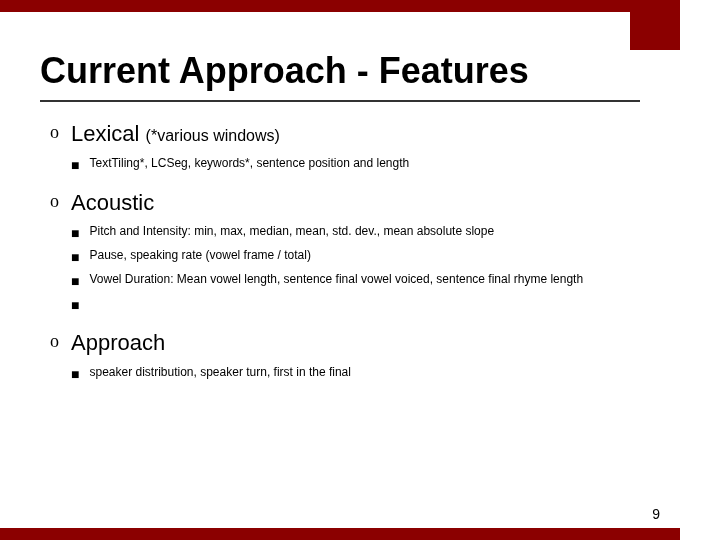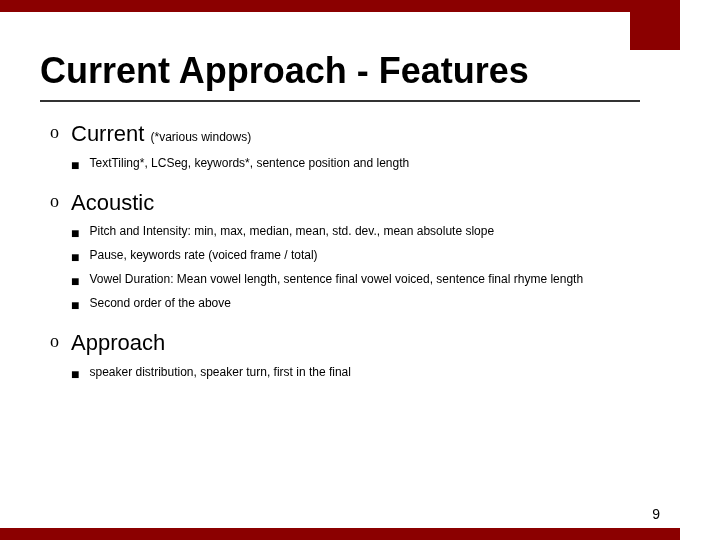--- a/index.html
+++ b/index.html
@@ -85,21 +85,21 @@
     }
 
     .bullet-text {
       font-size: 22px;
       color: #000000;
       font-family: Arial, sans-serif;
       line-height: 1.3;
     }
 
     .bullet-text .small-note {
-      font-size: 12px;
+      font-size: 16px;
     }
 
     .sub-bullets {
       margin-top: 6px;
       margin-left: 0px;
       padding-left: 0;
     }
 
     .sub-bullet-item {
       display: flex;
@@ -140,21 +140,21 @@
 
   <h1 class="title">Current Approach - Features</h1>
   <hr class="title-divider">
 
   <div class="content">
 
     <div class="bullet-item">
       <span class="bullet-marker">o</span>
       <div>
         <span class="bullet-text">
-          <span>Current</span>
+          <span>Lexical</span>
           <span class="small-note">(*various windows)</span>
         </span>
         <div class="sub-bullets">
           <div class="sub-bullet-item">
             <span class="sub-bullet-marker">■</span>
             <span class="sub-bullet-text">TextTiling*, LCSeg, keywords*, sentence position and length</span>
           </div>
         </div>
       </div>
     </div>
@@ -163,29 +163,28 @@
       <span class="bullet-marker">o</span>
       <div>
         <span class="bullet-text">Acoustic</span>
         <div class="sub-bullets">
           <div class="sub-bullet-item">
             <span class="sub-bullet-marker">■</span>
             <span class="sub-bullet-text">Pitch and Intensity: min, max, median, mean, std. dev., mean absolute slope</span>
           </div>
           <div class="sub-bullet-item">
             <span class="sub-bullet-marker">■</span>
-            <span class="sub-bullet-text">Pause, keywords rate (voiced frame / total)</span>
+            <span class="sub-bullet-text">Pause, speaking rate (vowel frame / total)</span>
           </div>
           <div class="sub-bullet-item">
             <span class="sub-bullet-marker">■</span>
             <span class="sub-bullet-text">Vowel Duration: Mean vowel length, sentence final vowel voiced, sentence final rhyme length</span>
           </div>
           <div class="sub-bullet-item">
             <span class="sub-bullet-marker">■</span>
-            <span class="sub-bullet-text">Second order of the above</span>
           </div>
         </div>
       </div>
     </div>
 
     <div class="bullet-item">
       <span class="bullet-marker">o</span>
       <div>
         <span class="bullet-text">Approach</span>
         <div class="sub-bullets">

